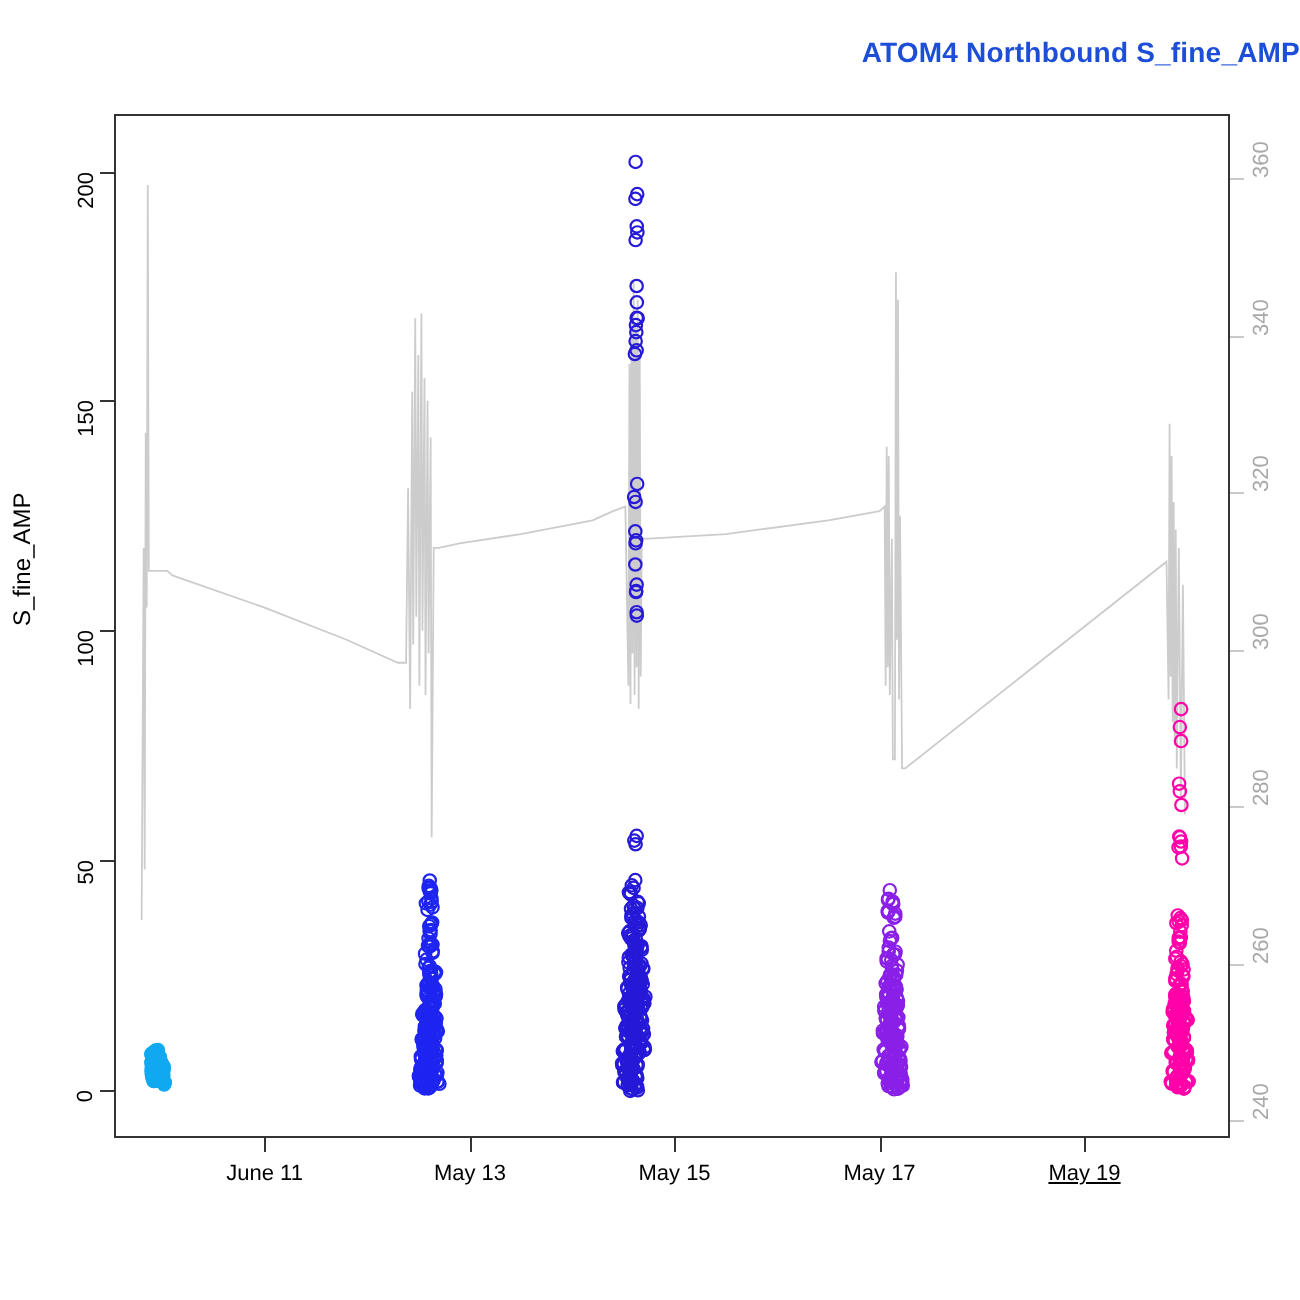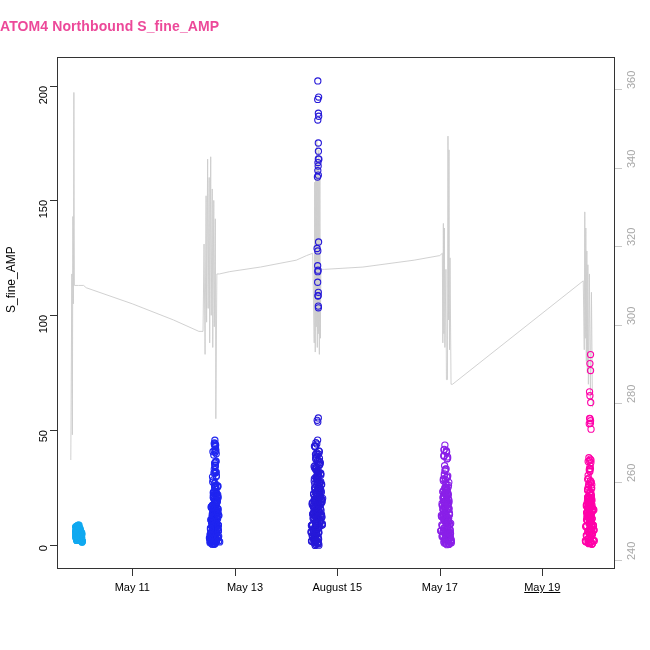--- a/index.html
+++ b/index.html
@@ -18,25 +18,25 @@
   #chart-root {
     position: relative;
     width: 650px;
     height: 650px;
   }
   .chart-title {
     position: absolute;
     top: 18px;
     left: 0;
     width: 650px;
-    text-align: left;
+    text-align: right;
     font-size: 14px;
     font-weight: bold;
     letter-spacing: 0.1px;
-    color: #ec4899;
+    color: #1d4ed8;
   }
   .plot-area {
     position: absolute;
     left: 57px;
     top: 57px;
     width: 558px;
     height: 512px;
     border: 1px solid #333333;
     box-sizing: border-box;
     overflow: hidden;
@@ -1190,24 +1190,24 @@
           <circle cx="533.00" cy="439.76" r="3.1" fill="none" stroke="#FF02A8" stroke-width="1.1"></circle>
           <circle cx="529.87" cy="439.24" r="3.1" fill="none" stroke="#FF02A8" stroke-width="1.1"></circle>
           <circle cx="529.66" cy="440.24" r="3.1" fill="none" stroke="#FF02A8" stroke-width="1.1"></circle>
           <circle cx="529.91" cy="441.22" r="3.1" fill="none" stroke="#FF02A8" stroke-width="1.1"></circle>
         </g>
       </svg>
   </div>
 
   <div class="x-axis">
       <div class="xtick-mark" style="left: 132.304px;"></div>
-      <div class="xtick-label" style="left: 132.304px;">May 11</div>
+      <div class="xtick-label" style="left: 132.304px;">June 11</div>
       <div class="xtick-mark" style="left: 234.793px;"></div>
-      <div class="xtick-label" style="left: 245px;">May 13</div>
+      <div class="xtick-label" style="left: 235px;">May 13</div>
       <div class="xtick-mark" style="left: 337.281px;"></div>
-      <div class="xtick-label" style="left: 337.281px;">August 15</div>
+      <div class="xtick-label" style="left: 337.281px;">May 15</div>
       <div class="xtick-mark" style="left: 439.77px;"></div>
       <div class="xtick-label" style="left: 439.77px; text-align: center;">May 17</div>
       <div class="xtick-mark" style="left: 542.258px;"></div>
       <div class="xtick-label" style="left: 542.258px; text-decoration: underline;">May 19</div>
     </div>
 
 </div>
 
 </body></html>

